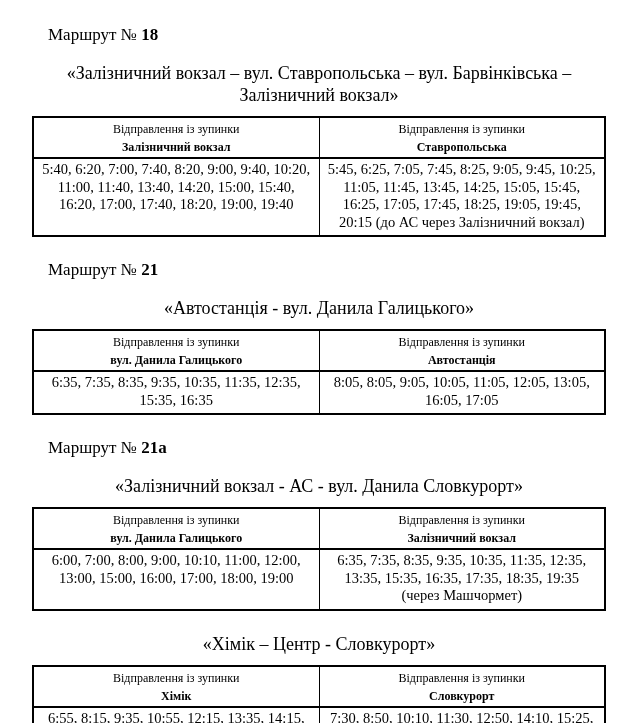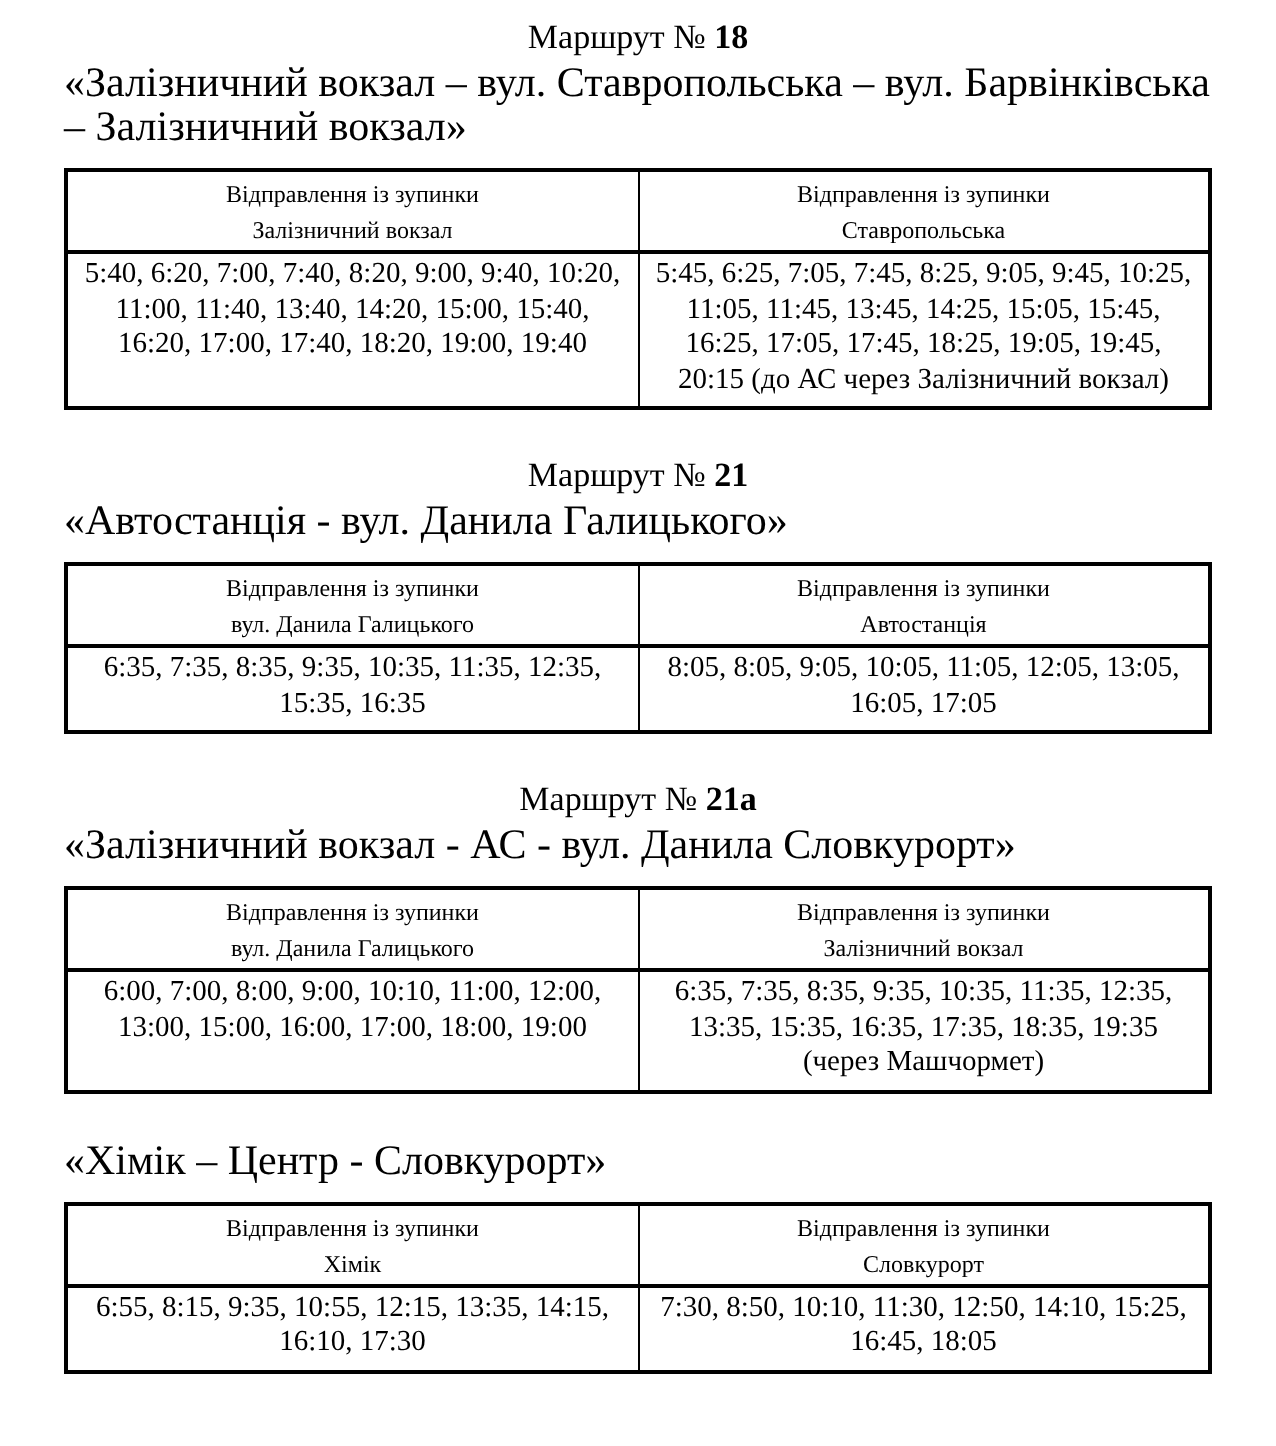--- a/index.html
+++ b/index.html
@@ -11,27 +11,27 @@
     color: #000000;
     font-family: "Liberation Serif", "DejaVu Serif", serif;
     padding: 8px 32px 10px;
     overflow: hidden;
   }
   .route { margin-top: 22px; }
   .route:first-of-type { margin-top: 0; }
   .route-title {
     font-size: 17px;
     font-weight: normal;
-    text-align: center;
-    margin: 0;
+    margin: 16px;
     line-height: 22px;
   }
   .route-title .num { font-weight: bold; }
   .route-subtitle {
-    font-size: 21px;
+    font-size: 18px;
+    text-align: center;
     margin: 0;
     line-height: 22px;
   }
   table.schedule {
     width: 100%;
     border-collapse: collapse;
     table-layout: fixed;
     margin-top: 10px;
     border: 2px solid #000;
   }
@@ -40,21 +40,21 @@
     text-align: center;
     vertical-align: top;
   }
   .schedule thead th {
     border-bottom: 2px solid #000;
     font-weight: normal;
     font-size: 12px;
     line-height: 18px;
     padding: 2px 4px 1px;
   }
-  .hdr-stop { font-weight: normal; text-align: center; }
+  .hdr-stop { font-weight: bold; text-align: center; }
   .schedule td.times {
     font-size: 14.5px;
     line-height: 17.5px;
     padding: 2px 6px 4px;
   }
 </style>
 </head>
 <body>
 
 <section class="route">

